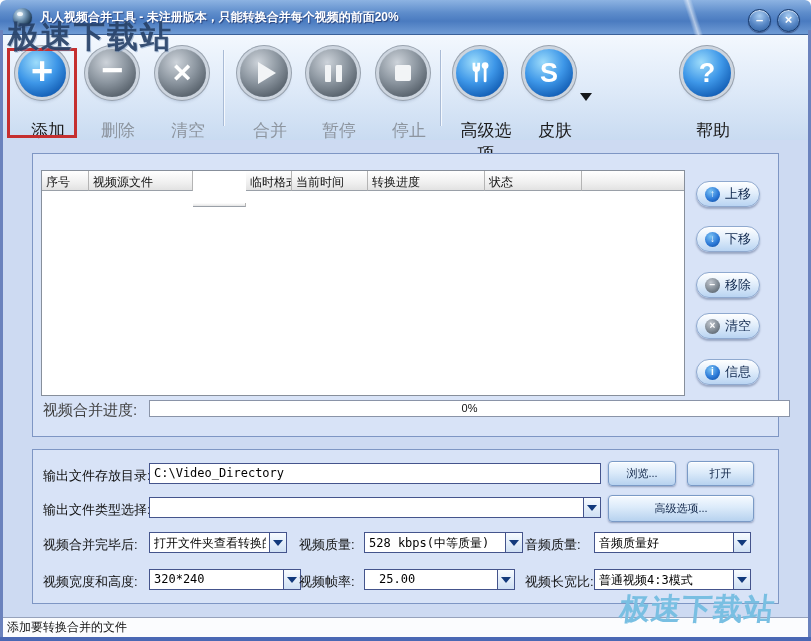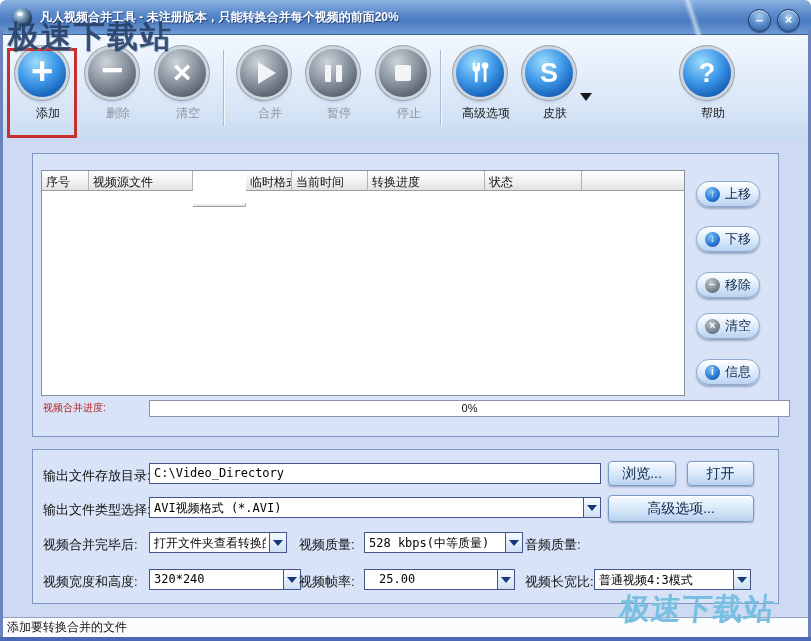--- a/index.html
+++ b/index.html
@@ -44,21 +44,21 @@
   .g-plus  { font-size:38px; margin-top:-4px; }
   .g-minus { font-size:38px; margin-top:-6px; }
   .g-cross { font-size:32px; margin-top:-3px; }
   .g-s     { font-size:27px; }
   .g-q     { font-size:27px; }
   .shape-play { width:0; height:0; border-left:18px solid #f2f4f6; border-top:11px solid transparent;
     border-bottom:11px solid transparent; margin-left:6px; }
   .shape-pause { display:flex; gap:5px; }
   .shape-pause i { width:6px; height:17px; background:#f2f4f6; border-radius:1px; }
   .shape-stop { width:16px; height:16px; background:#f2f4f6; border-radius:2px; }
-  .tb-label { margin-top:8px; font-size:12px; color:#1c1c1c;padding-left:12px; }
+  .tb-label { margin-top:22px; font-size:17px; color:#1c1c1c;padding-left:12px; }
   .tb-item.disabled .tb-label { color:#8d959f; }
   .tb-sep { position:absolute; top:15px; width:1px; height:76px; background:#a9bbd6;
     box-shadow:1px 0 0 #f4f8fd; }
   .skin-arrow { position:absolute; left:577px; top:58px; width:0; height:0;
     border-left:6px solid transparent; border-right:6px solid transparent;
     border-top:8px solid #15171a; cursor:pointer; }
   .hl-red { position:absolute; left:7px; top:48px; width:70px; height:90px;
     border:3px solid #c52f2f; pointer-events:none; }
 
   
@@ -81,42 +81,42 @@
   .side-btn { position:absolute; left:663px; width:64px; height:26px; border-radius:13px;
     border:1px solid #8fa9cf; background:linear-gradient(180deg,#ffffff 0%,#e2eefb 45%,#b9d4f2 100%);
     box-shadow:0 2px 2px rgba(10,30,80,.3); display:flex; align-items:center; justify-content:center;
     gap:5px; font-size:13px; color:#10284e; cursor:pointer; }
   .mini-circ { width:15px; height:15px; border-radius:50%; display:flex; align-items:center;
     justify-content:center; color:#fff; font-size:10px; font-weight:bold; line-height:1; }
   .mini-circ.blue { background:radial-gradient(circle at 38% 30%, #7cc4f4 0%, #2d7ad8 55%, #0a4496 100%); }
   .mini-circ.gray { background:radial-gradient(circle at 38% 30%, #c2c8d0 0%, #7e8892 55%, #49535d 100%); }
 
   
-  .prog-label { position:absolute; left:10px; top:247px; font-size:10px; color:#b91c1c; }
+  .prog-label { position:absolute; left:10px; top:247px; font-size:15px; color:#404040; }
   .prog-bar { position:absolute; left:116px; top:246px; width:641px; height:17px;
     background:#fff; border:1px solid #8a94a8; text-align:center; font-size:11px;
     line-height:15px; color:#111; }
 
   
   .lbl { position:absolute; font-size:13px; color:#111; white-space:nowrap; }
   .tinput { position:absolute; height:21px; background:#fff; border:1px solid #44548c;
     font-family:"DejaVu Sans Mono",monospace; font-size:12px; padding:2px 4px 0;
     white-space:nowrap; overflow:hidden; }
   .combo { position:absolute; height:21px; background:#fff; border:1px solid #44548c;
     font-family:"DejaVu Sans Mono",monospace; font-size:12px; cursor:pointer; }
   .combo .val { display:block; margin:2px 20px 0 4px; white-space:nowrap; overflow:hidden; }
   .combo .cbtn { position:absolute; right:0; top:0; bottom:0; width:17px;
     border-left:1px solid #44548c; background:linear-gradient(180deg,#f7fbff,#cfe0f4);
     display:flex; align-items:center; justify-content:center; }
   .combo .cbtn b { width:0; height:0; border-left:5px solid transparent;
     border-right:5px solid transparent; border-top:6px solid #123a7c; }
   .pbtn { position:absolute; border:1px solid #7a9ac6; border-radius:4px;
     background:linear-gradient(180deg,#f6faff 0%,#dcebfa 45%,#b7d2ef 100%);
     box-shadow:0 1px 2px rgba(10,30,80,.35), inset 0 1px 0 #fff;
-    font-size:14px; color:#0e2448; display:flex; align-items:center; justify-content:center;
+    font-size:11px; color:#0e2448; display:flex; align-items:center; justify-content:center;
     cursor:pointer; }
 
   
   .statusbar { position:absolute; left:3px; right:3px; bottom:4px; height:20px;
     background:#fbfcfe; border-top:1px solid #96a2bc; font-size:12px; color:#111;
     line-height:19px; padding-left:4px; }
 
   
   .wm-top { position:absolute; left:8px; top:16px; font-size:31px; font-weight:bold;
     color:rgba(35,61,100,.88); letter-spacing:2px; text-shadow:1px 1px 0 rgba(120,150,190,.5);
@@ -253,21 +253,20 @@
 
   <div class="panel panel2">
 
     <div class="lbl" style="left:10px; top:17px;">输出文件存放目录:</div>
     <div class="tinput" style="left:116px; top:13px; width:452px;">C:\Video_Directory</div>
     <div class="pbtn" style="left:575px; top:11px; width:68px; height:25px;">浏览...</div>
     <div class="pbtn" style="left:654px; top:11px; width:67px; height:25px;">打开</div>
 
     <div class="lbl" style="left:10px; top:51px;">输出文件类型选择:</div>
     <div class="combo" style="left:116px; top:47px; width:452px;">
-      <span class="val">AVI视频格式 (*.AVI)</span>
       <span class="cbtn">
           <b></b>
         </span>
     </div>
     <div class="pbtn" style="left:575px; top:45px; width:146px; height:27px;">高级选项...</div>
 
     <div class="lbl" style="left:10px; top:86px;">视频合并完毕后:</div>
     <div class="combo" style="left:116px; top:82px; width:138px;">
       <span class="val">打开文件夹查看转换的</span>
       <span class="cbtn">
@@ -275,20 +274,26 @@
         </span>
     </div>
     <div class="lbl" style="left:266px; top:86px;">视频质量:</div>
     <div class="combo" style="left:331px; top:82px; width:159px;">
       <span class="val">528 kbps(中等质量)</span>
       <span class="cbtn">
           <b></b>
         </span>
     </div>
     <div class="lbl" style="left:492px; top:86px;">音频质量:</div>
+    <div class="combo" style="left:561px; top:82px; width:157px;">
+      <span class="val">音频质量好</span>
+      <span class="cbtn">
+          <b></b>
+        </span>
+    </div>
 
     <div class="lbl" style="left:10px; top:123px;">视频宽度和高度:</div>
     <div class="combo" style="left:116px; top:119px; width:152px;">
       <span class="val">320*240</span>
       <span class="cbtn">
           <b></b>
         </span>
     </div>
     <div class="lbl" style="left:266px; top:123px;">视频帧率:</div>
     <div class="combo" style="left:331px; top:119px; width:151px;padding-left:10px;">

